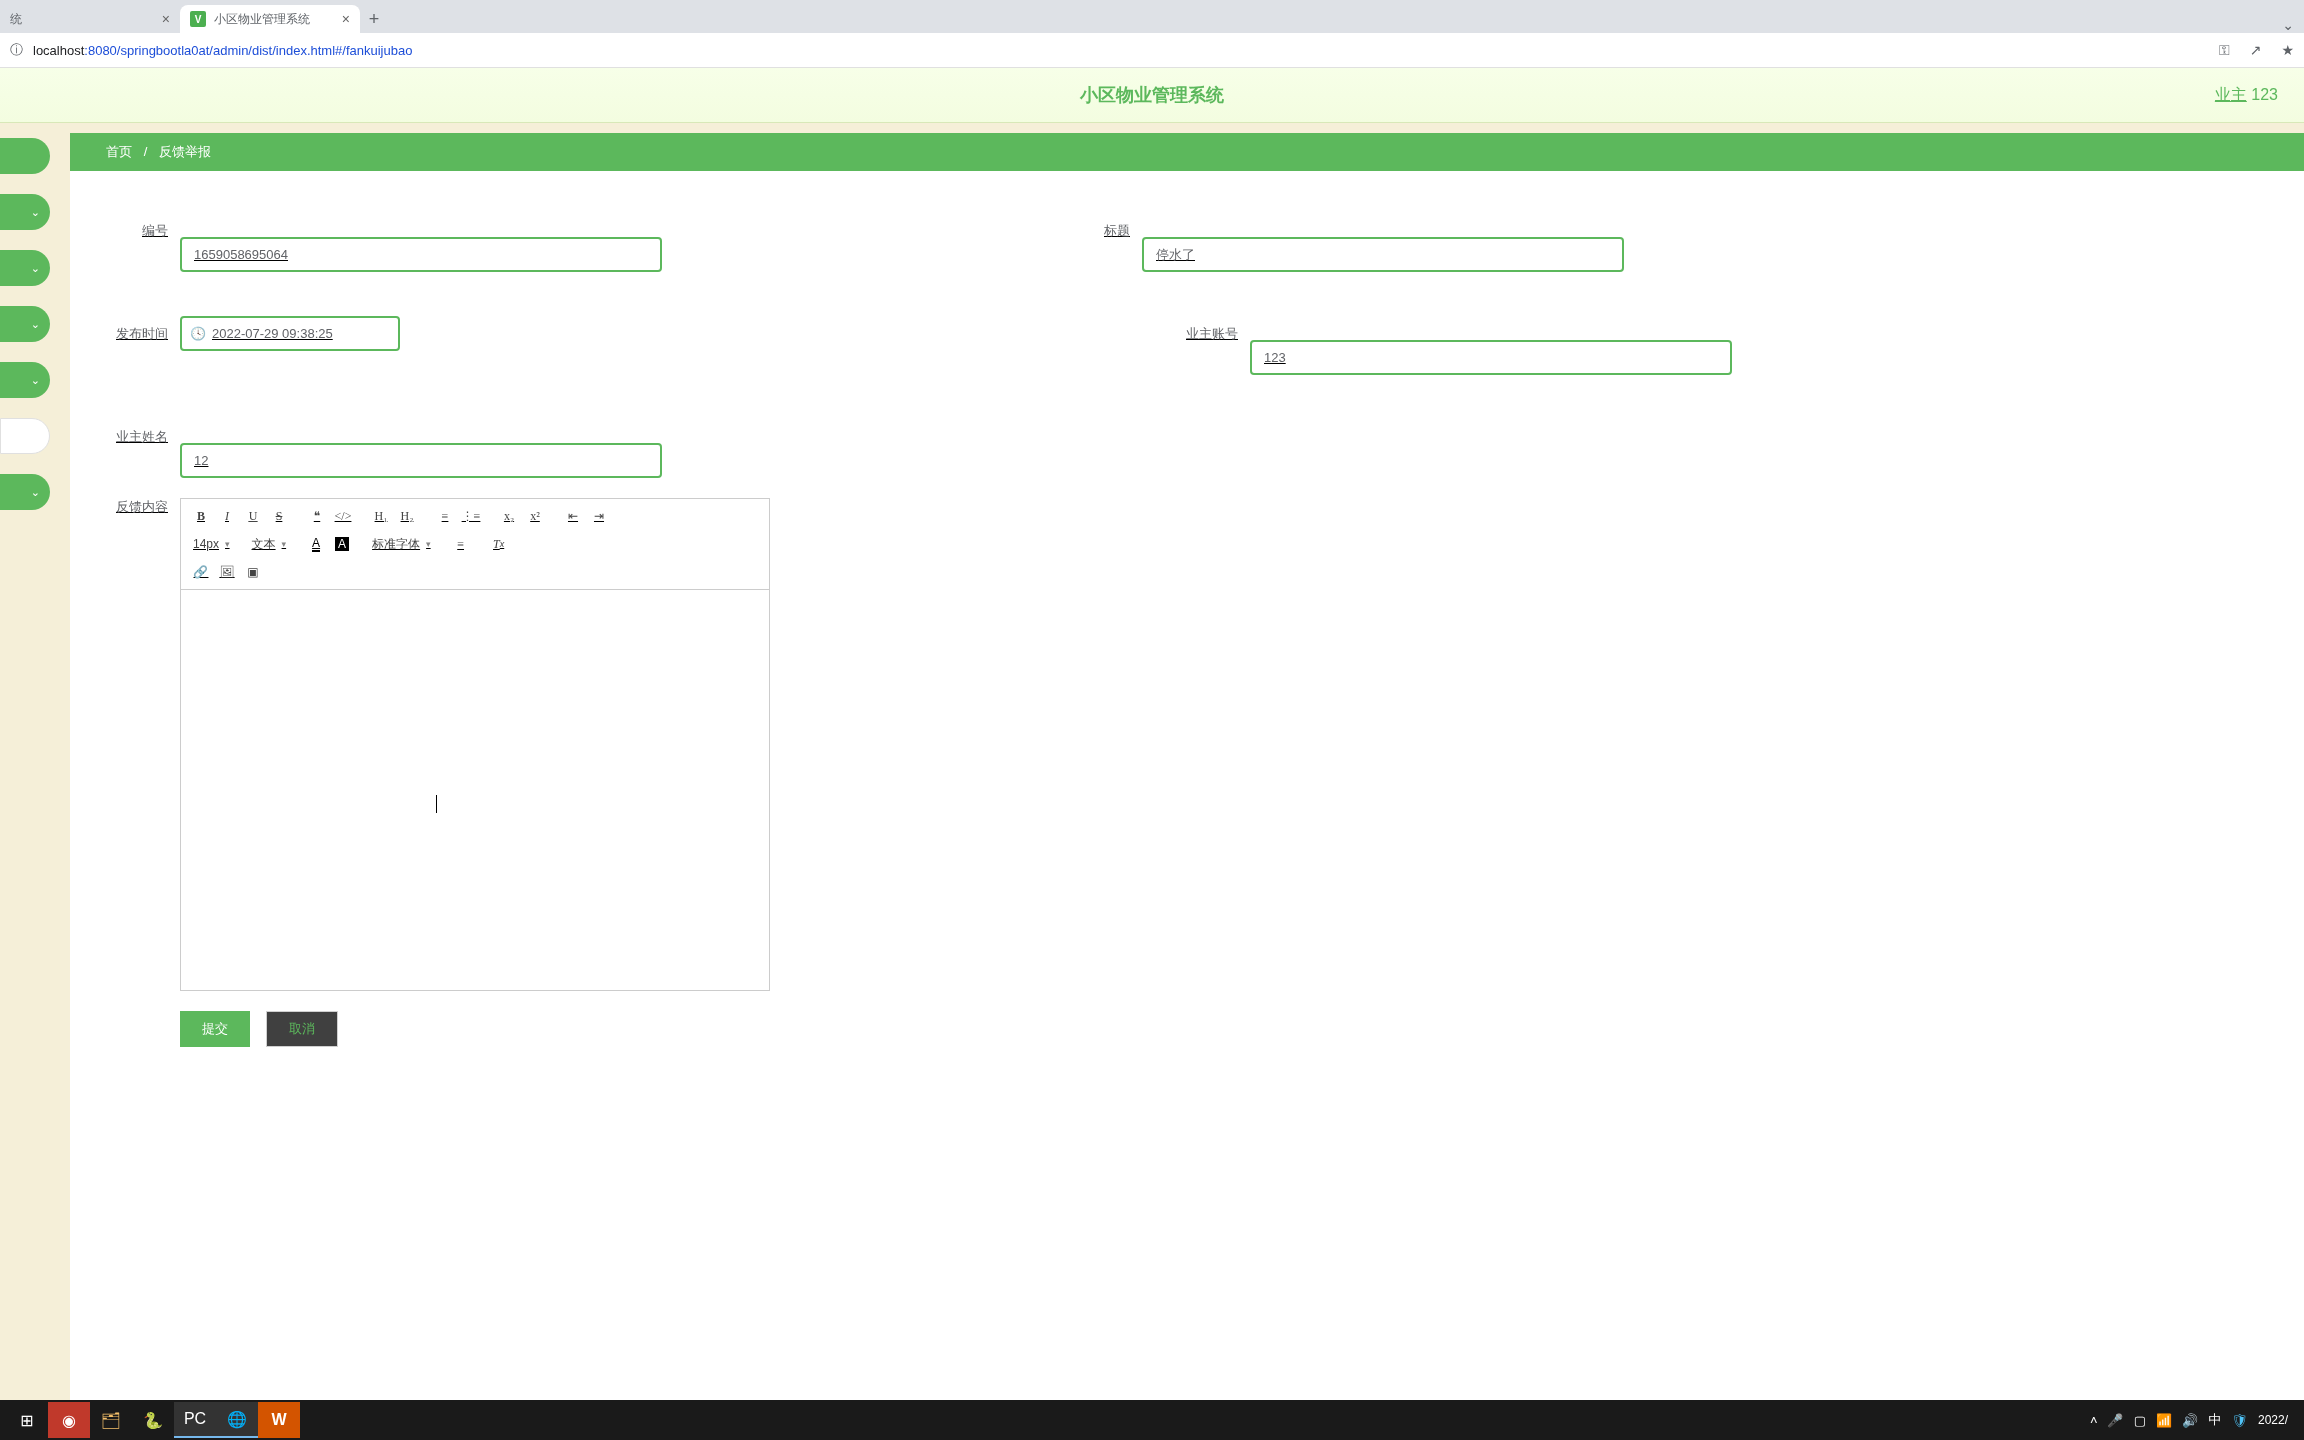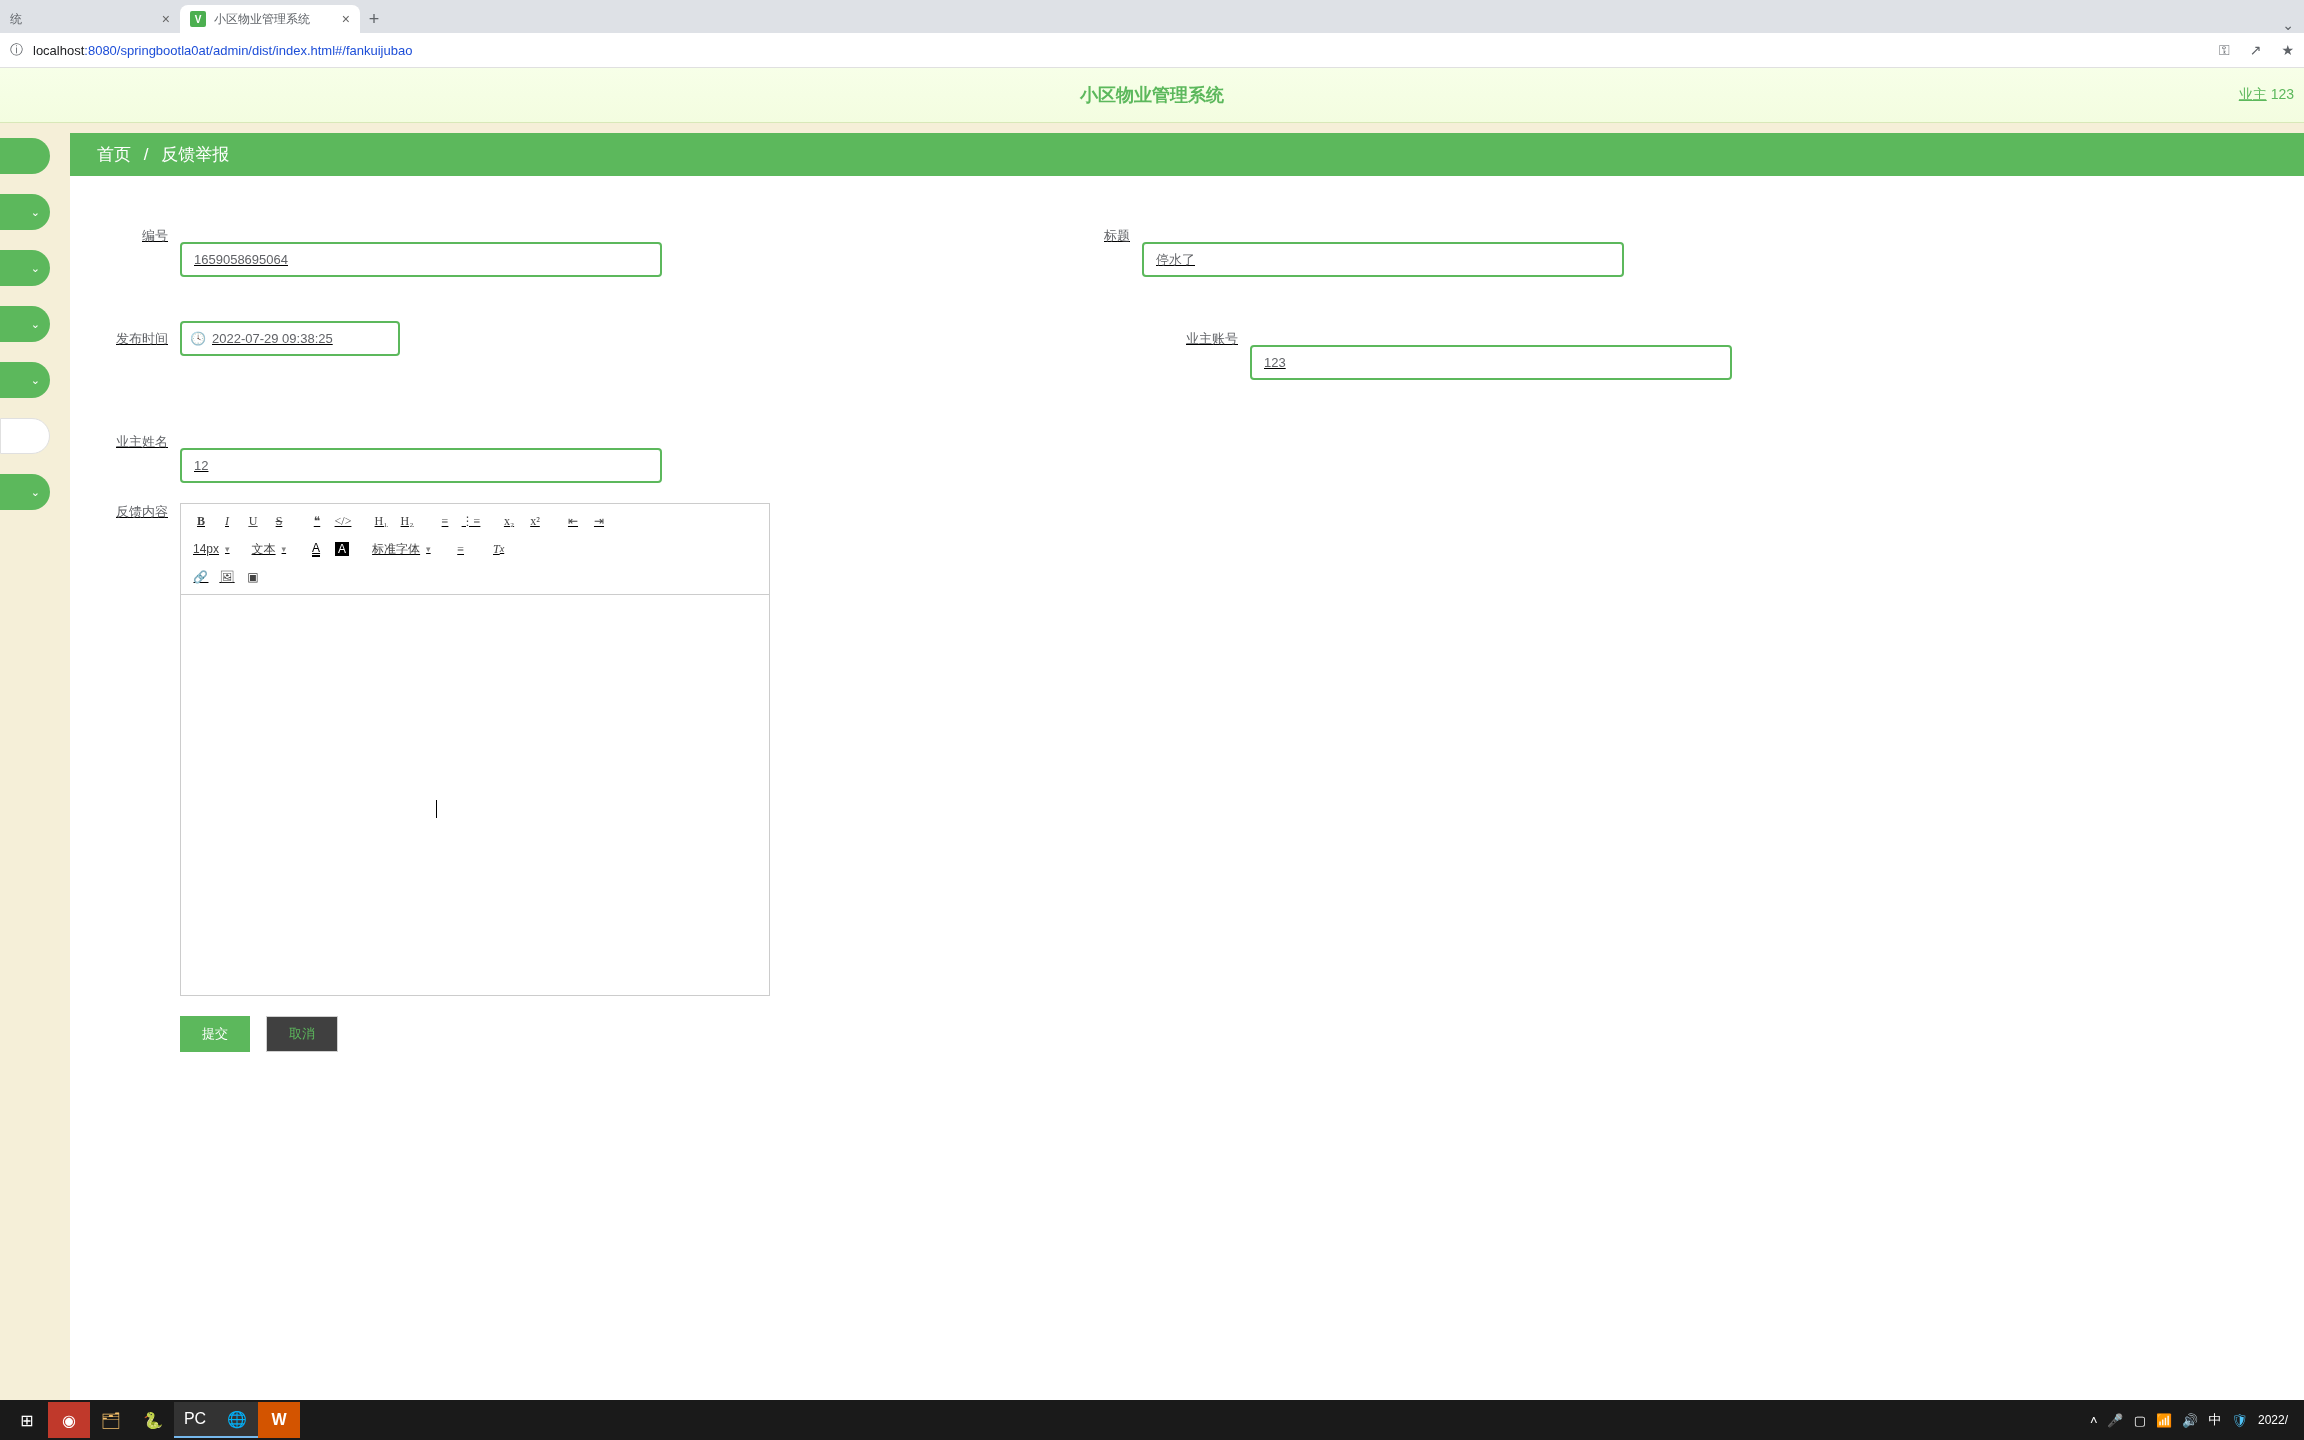--- a/index.html
+++ b/index.html
@@ -15,32 +15,32 @@
 .chevron-all { position: absolute; right: 10px; font-size: 14px; color: #5f6368; }
 
 .addr-bar { height: 35px; background: #fff; border-bottom: 1px solid #e0e0e0; display: flex; align-items: center; padding: 0 10px; font-size: 13px; color: #5f6368; }
 .addr-bar .url-host { color: #202124; }
 .addr-bar .url-path { color: #1d4ed8; }
 .addr-icons { margin-left: auto; display: flex; gap: 20px; font-size: 14px; }
 
 
 .page-header { height: 55px; background: linear-gradient(#f7ffe8, #f3fde0); border-bottom: 1px solid #d8e8b8; display: flex; align-items: center; justify-content: center; position: relative; }
 .page-title { color: #5cb85c; font-size: 18px; font-weight: bold; }
-.user-info { position: absolute; right: 10px; color: #5cb85c; font-size: 14px; }
+.user-info { position: absolute; right: 26px; color: #5cb85c; font-size: 16px; }
 .user-info .role { text-decoration: underline; }
 
 
 .page-body { display: flex; height: calc(100% - 123px - 40px); background: #f5efd8; }
 .sidebar { width: 70px; background: #f5efd8; padding-top: 15px; display: flex; flex-direction: column; gap: 20px; align-items: flex-start; }
 .side-pill { width: 50px; height: 36px; background: #5cb85c; border-radius: 0 18px 18px 0; display: flex; align-items: center; justify-content: flex-end; padding-right: 10px; color: #fff; }
 .side-pill.light { background: #fff; border: 1px solid #e0e0e0; color: #888; }
 .side-chevron { font-size: 11px; }
 
 .content { flex: 1; background: #fff; margin: 10px 0 0 0; }
-.breadcrumb { background: #5cb85c; color: #fff; padding: 10px 27px; font-size: 17px; margin-bottom: 18px; }
+.breadcrumb { background: #5cb85c; color: #fff; padding: 10px 36px; font-size: 13px; margin-bottom: 18px; }
 .breadcrumb .sep { margin: 0 8px; }
 
 .form-area { padding: 0 20px; }
 .form-row { display: flex; gap: 80px; margin-bottom: 20px; text-decoration: underline; }
 .form-group { display: flex; align-items: center; }
 .form-label { width: 90px; text-align: right; font-size: 13px; color: #606266; padding-right: 12px; }
 .form-input { height: 35px; border: 2px solid #5cb85c; border-radius: 4px; padding: 0 12px; font-size: 13px; color: #606266; outline: none; }
 .inp-wide { width: 482px; margin-top: 48px; }
 .inp-mid { width: 220px; }
 .date-wrap { position: relative; display: flex; align-items: center; }

